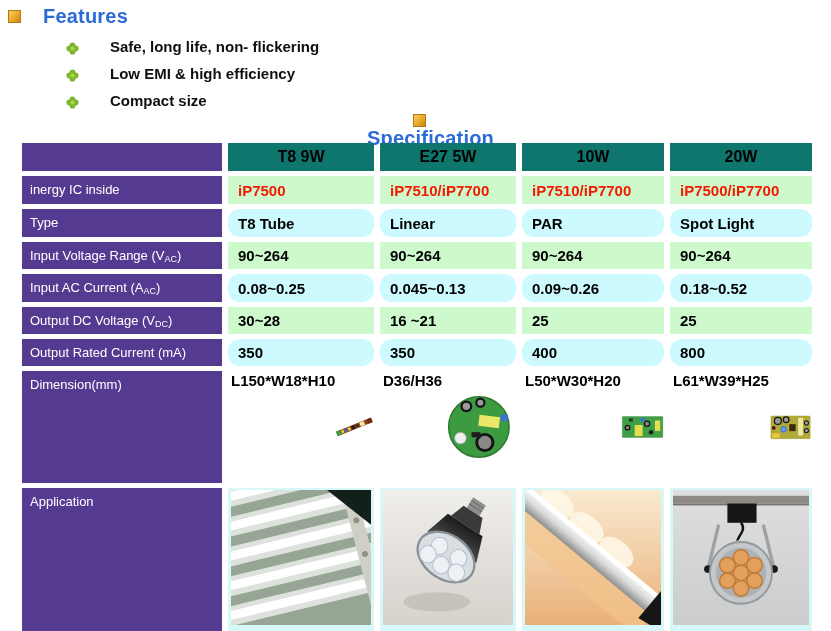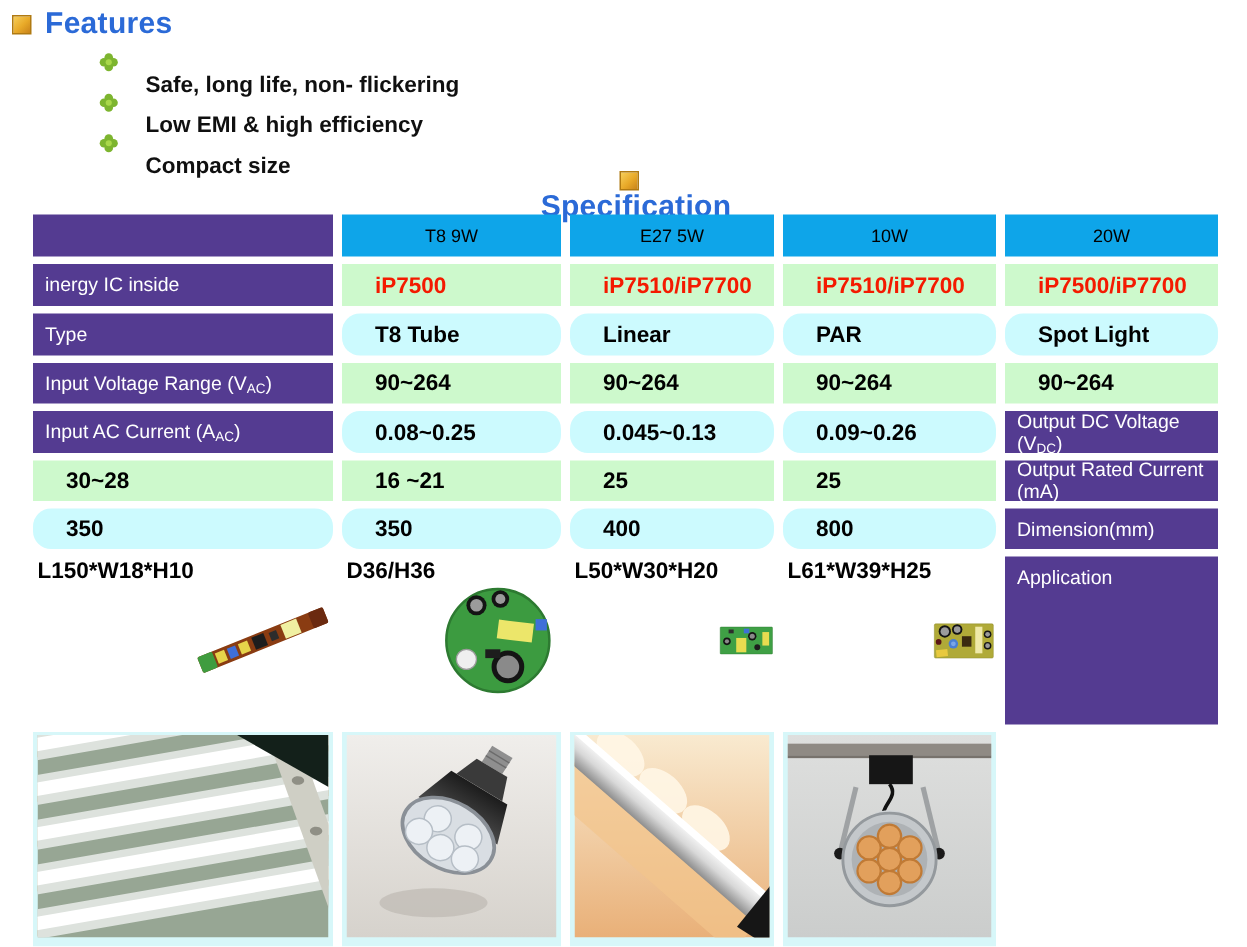--- a/index.html
+++ b/index.html
@@ -8,46 +8,46 @@
     background: #ffffff; overflow: hidden;
     font-family: "Liberation Sans", sans-serif;
   }
   .sec-head { display: flex; align-items: center; height: 24px; margin: 4px 0 0 8px; }
   .sec-head.second { margin-top: 5px; flex-direction: column; }
   .sec-square {
     width: 13px; height: 13px; flex: 0 0 13px;
     background: linear-gradient(135deg, #f7cf5a 0%, #e8a928 55%, #c9831a 100%);
     border: 1px solid #b07a12;
   }
-  .sec-title { color: #2b6ad7; font-weight: bold; font-size: 20px; margin-left: 9px; letter-spacing: .2px; }
-
-  .feat-item { display: flex; align-items: flex-start; height: 20px; margin: 7px 0 0 66px; flex-direction: column; }
+  .sec-title { color: #2b6ad7; font-weight: bold; font-size: 20px; margin-left: 22px; letter-spacing: .2px; }
+
+  .feat-item { display: flex; align-items: flex-end; height: 20px; margin: 7px 0 0 66px; }
   .clover { width: 13px; height: 13px; flex: 0 0 13px; }
   .feat-text { font-weight: bold; font-size: 15px; color: #101010; margin-left: 31px; }
 
   .spec-table {
     display: grid; margin: 5px 0 0 22px;
     grid-template-columns: 200px 146px 136px 142px 142px;
     grid-template-rows: 28px 28px 28px 27px 28px 27px 27px 112px 143px;
     column-gap: 6px; row-gap: 5px;
   }
   .lbl {
     background: #543b91; color: #ffffff; font-weight: normal; font-size: 13px;
     display: flex; align-items: center; padding-left: 8px;
   }
   .lbl.top { align-items: flex-start; padding-top: 6px; }
   .subsc { font-size: 9px; vertical-align: -2px; }
   .hdr {
-    background: #0ea5e9; color: #000; font-weight: normal; font-size: 12px;
+    background: #0f766e; color: #000; font-weight: bold; font-size: 16px;
     display: flex; align-items: center; justify-content: center;
   }
   .corner { background: #543b91; }
   .val {
     font-weight: bold; font-size: 15px; color: #000;
-    display: flex; align-items: center; padding-left: 22px; white-space: nowrap;
+    display: flex; align-items: center; padding-left: 10px; white-space: nowrap;
   }
   .g { background: #cdf9cc; }
   .c { background: #ccfafe; border-radius: 12px; }
   .red { color: #f41a00; }
 
   .dimcell { background: #ffffff; display: flex; }
   .dimtext { font-weight: bold; font-size: 15px; padding: 1px 0 0 3px; white-space: nowrap; }
   .dimimg { flex: 1; display: flex; align-items: center; justify-content: center; overflow: hidden; }
 
   .appcell { background: #d7f7f9; padding: 2px 3px 6px 3px; }
@@ -134,20 +134,21 @@
   <div class="val g">90~264</div>
   <div class="val g">90~264</div>
   <div class="val g">90~264</div>
 
   <div class="lbl">
       <span><span>Input AC Current (A</span><span class="subsc">AC</span><span>)</span></span>
     </div>
   <div class="val c">0.08~0.25</div>
   <div class="val c">0.045~0.13</div>
   <div class="val c">0.09~0.26</div>
+  <div class="val c">0.18~0.52</div>
 
   <div class="lbl">
       <span><span>Output DC Voltage (V</span><span class="subsc">DC</span><span>)</span></span>
     </div>
   <div class="val g">30~28</div>
   <div class="val g">16 ~21</div>
   <div class="val g">25</div>
   <div class="val g">25</div>
 
   <div class="lbl">

